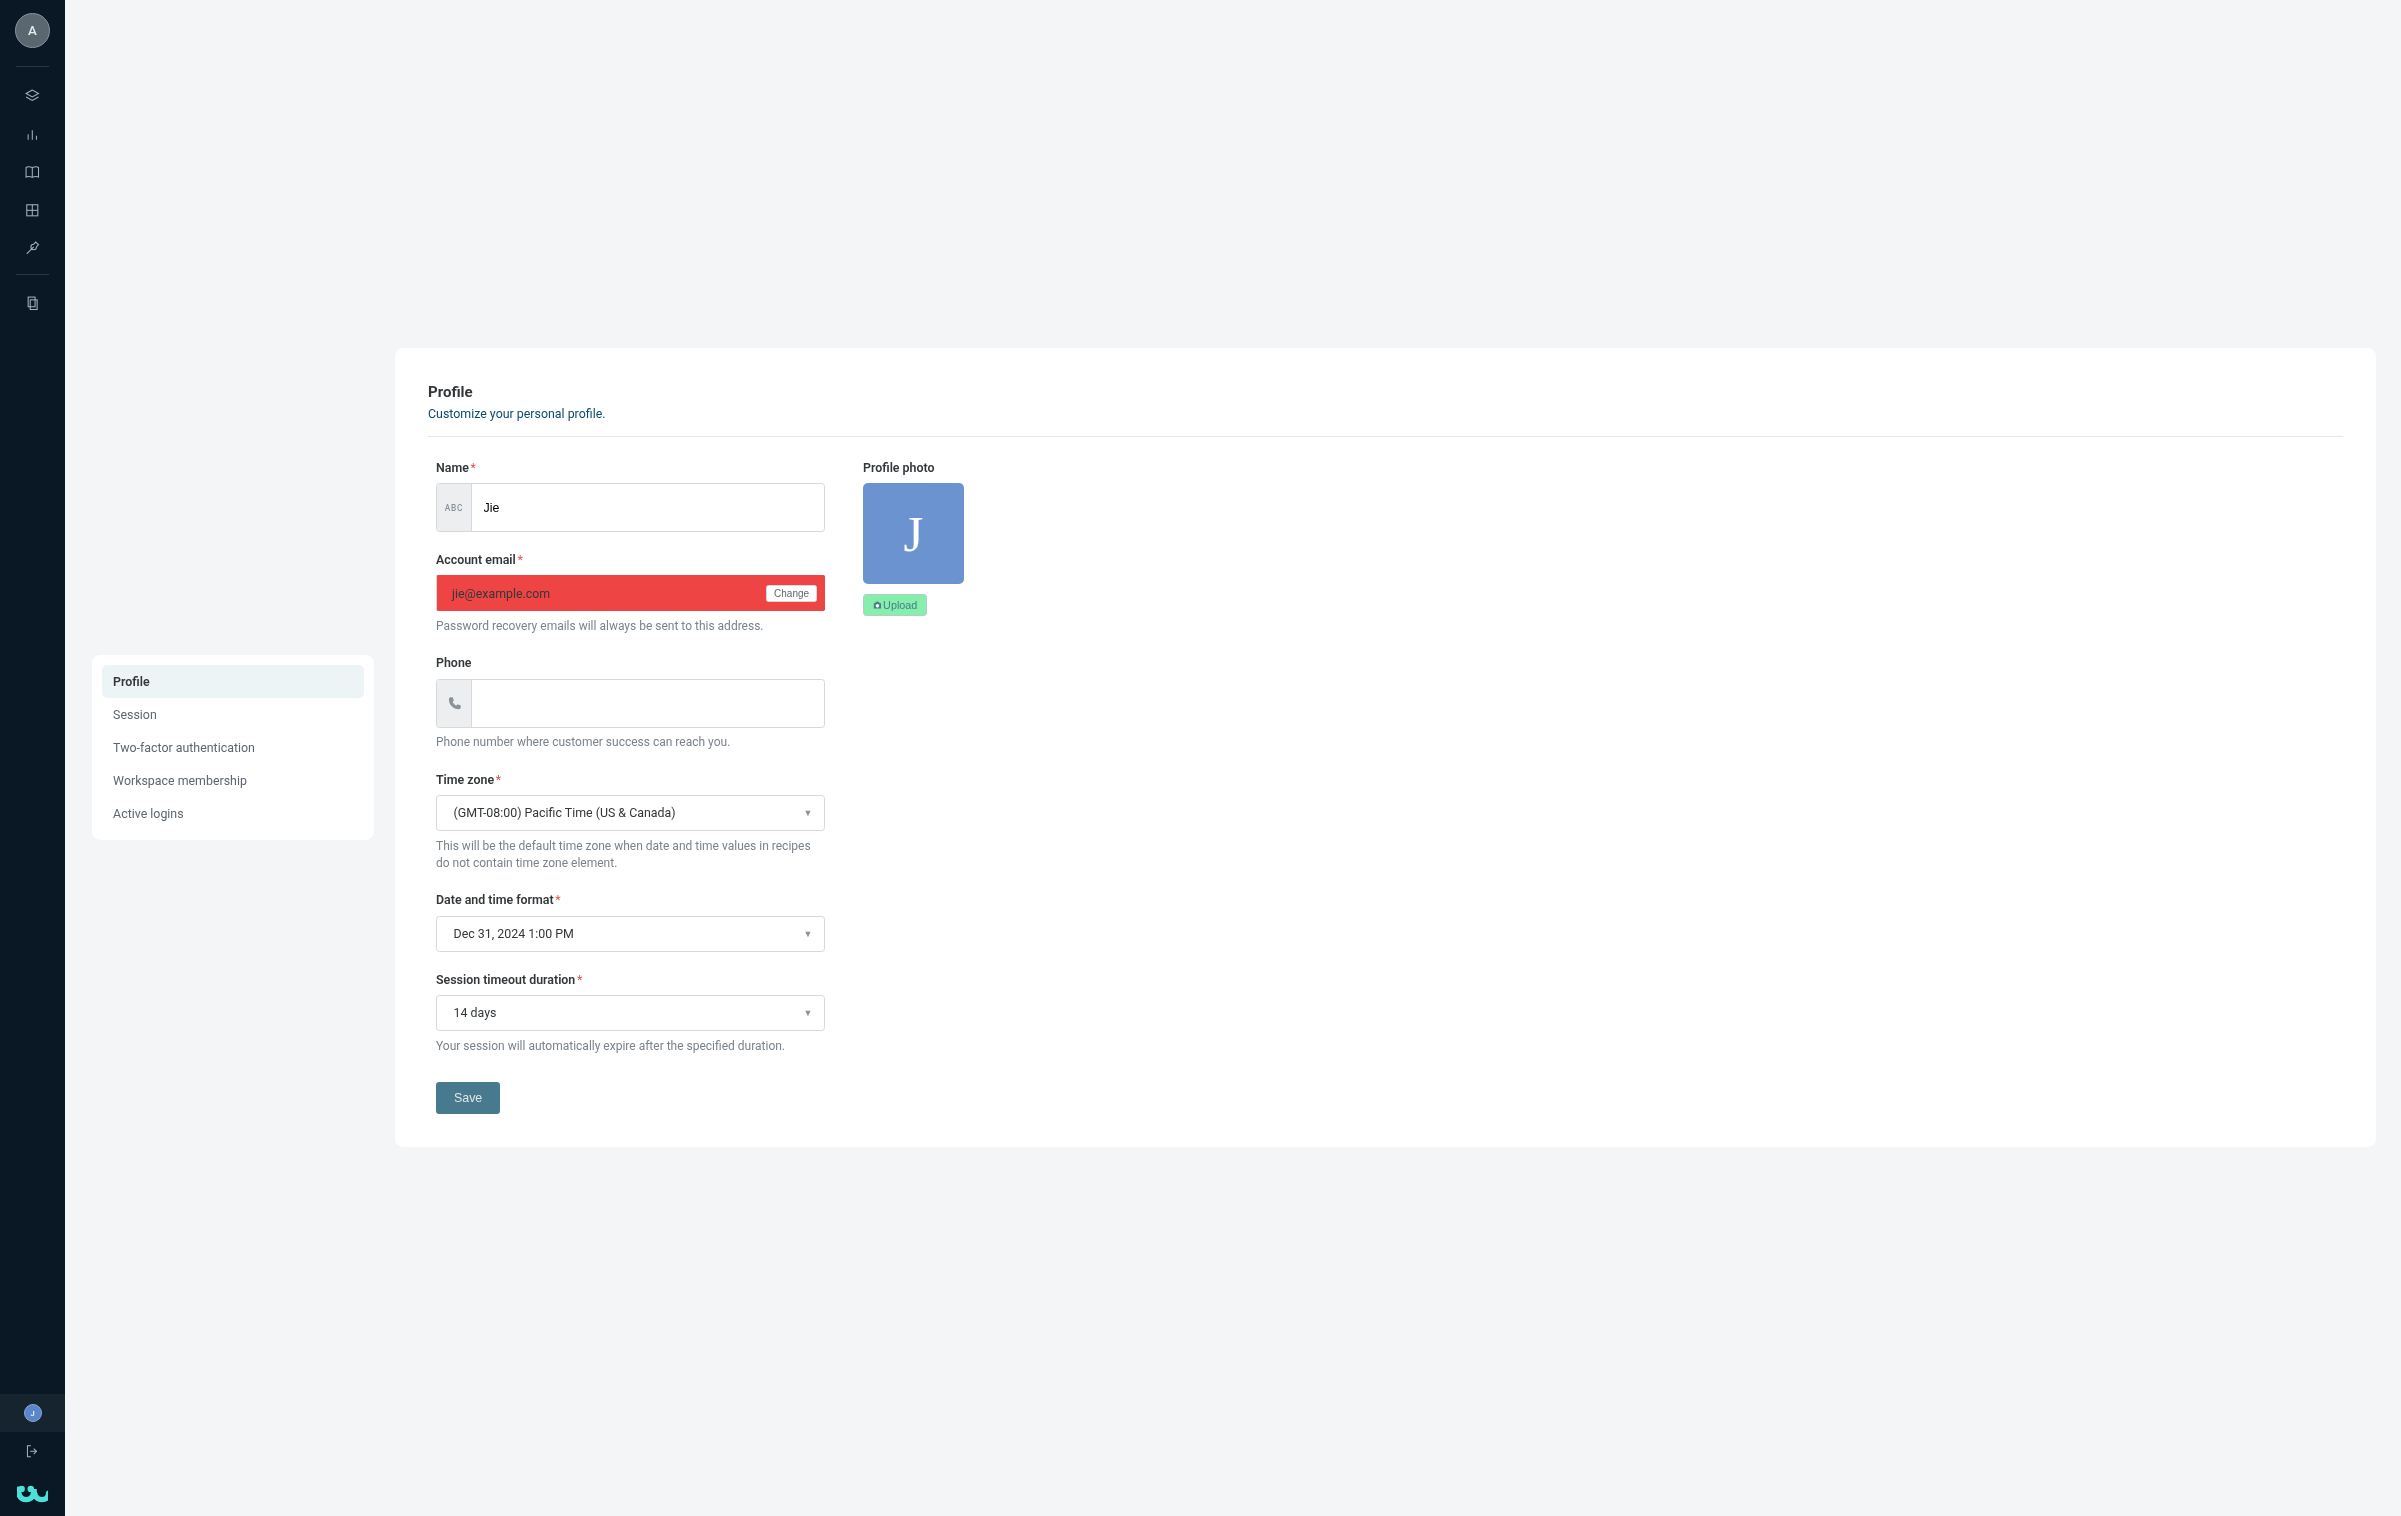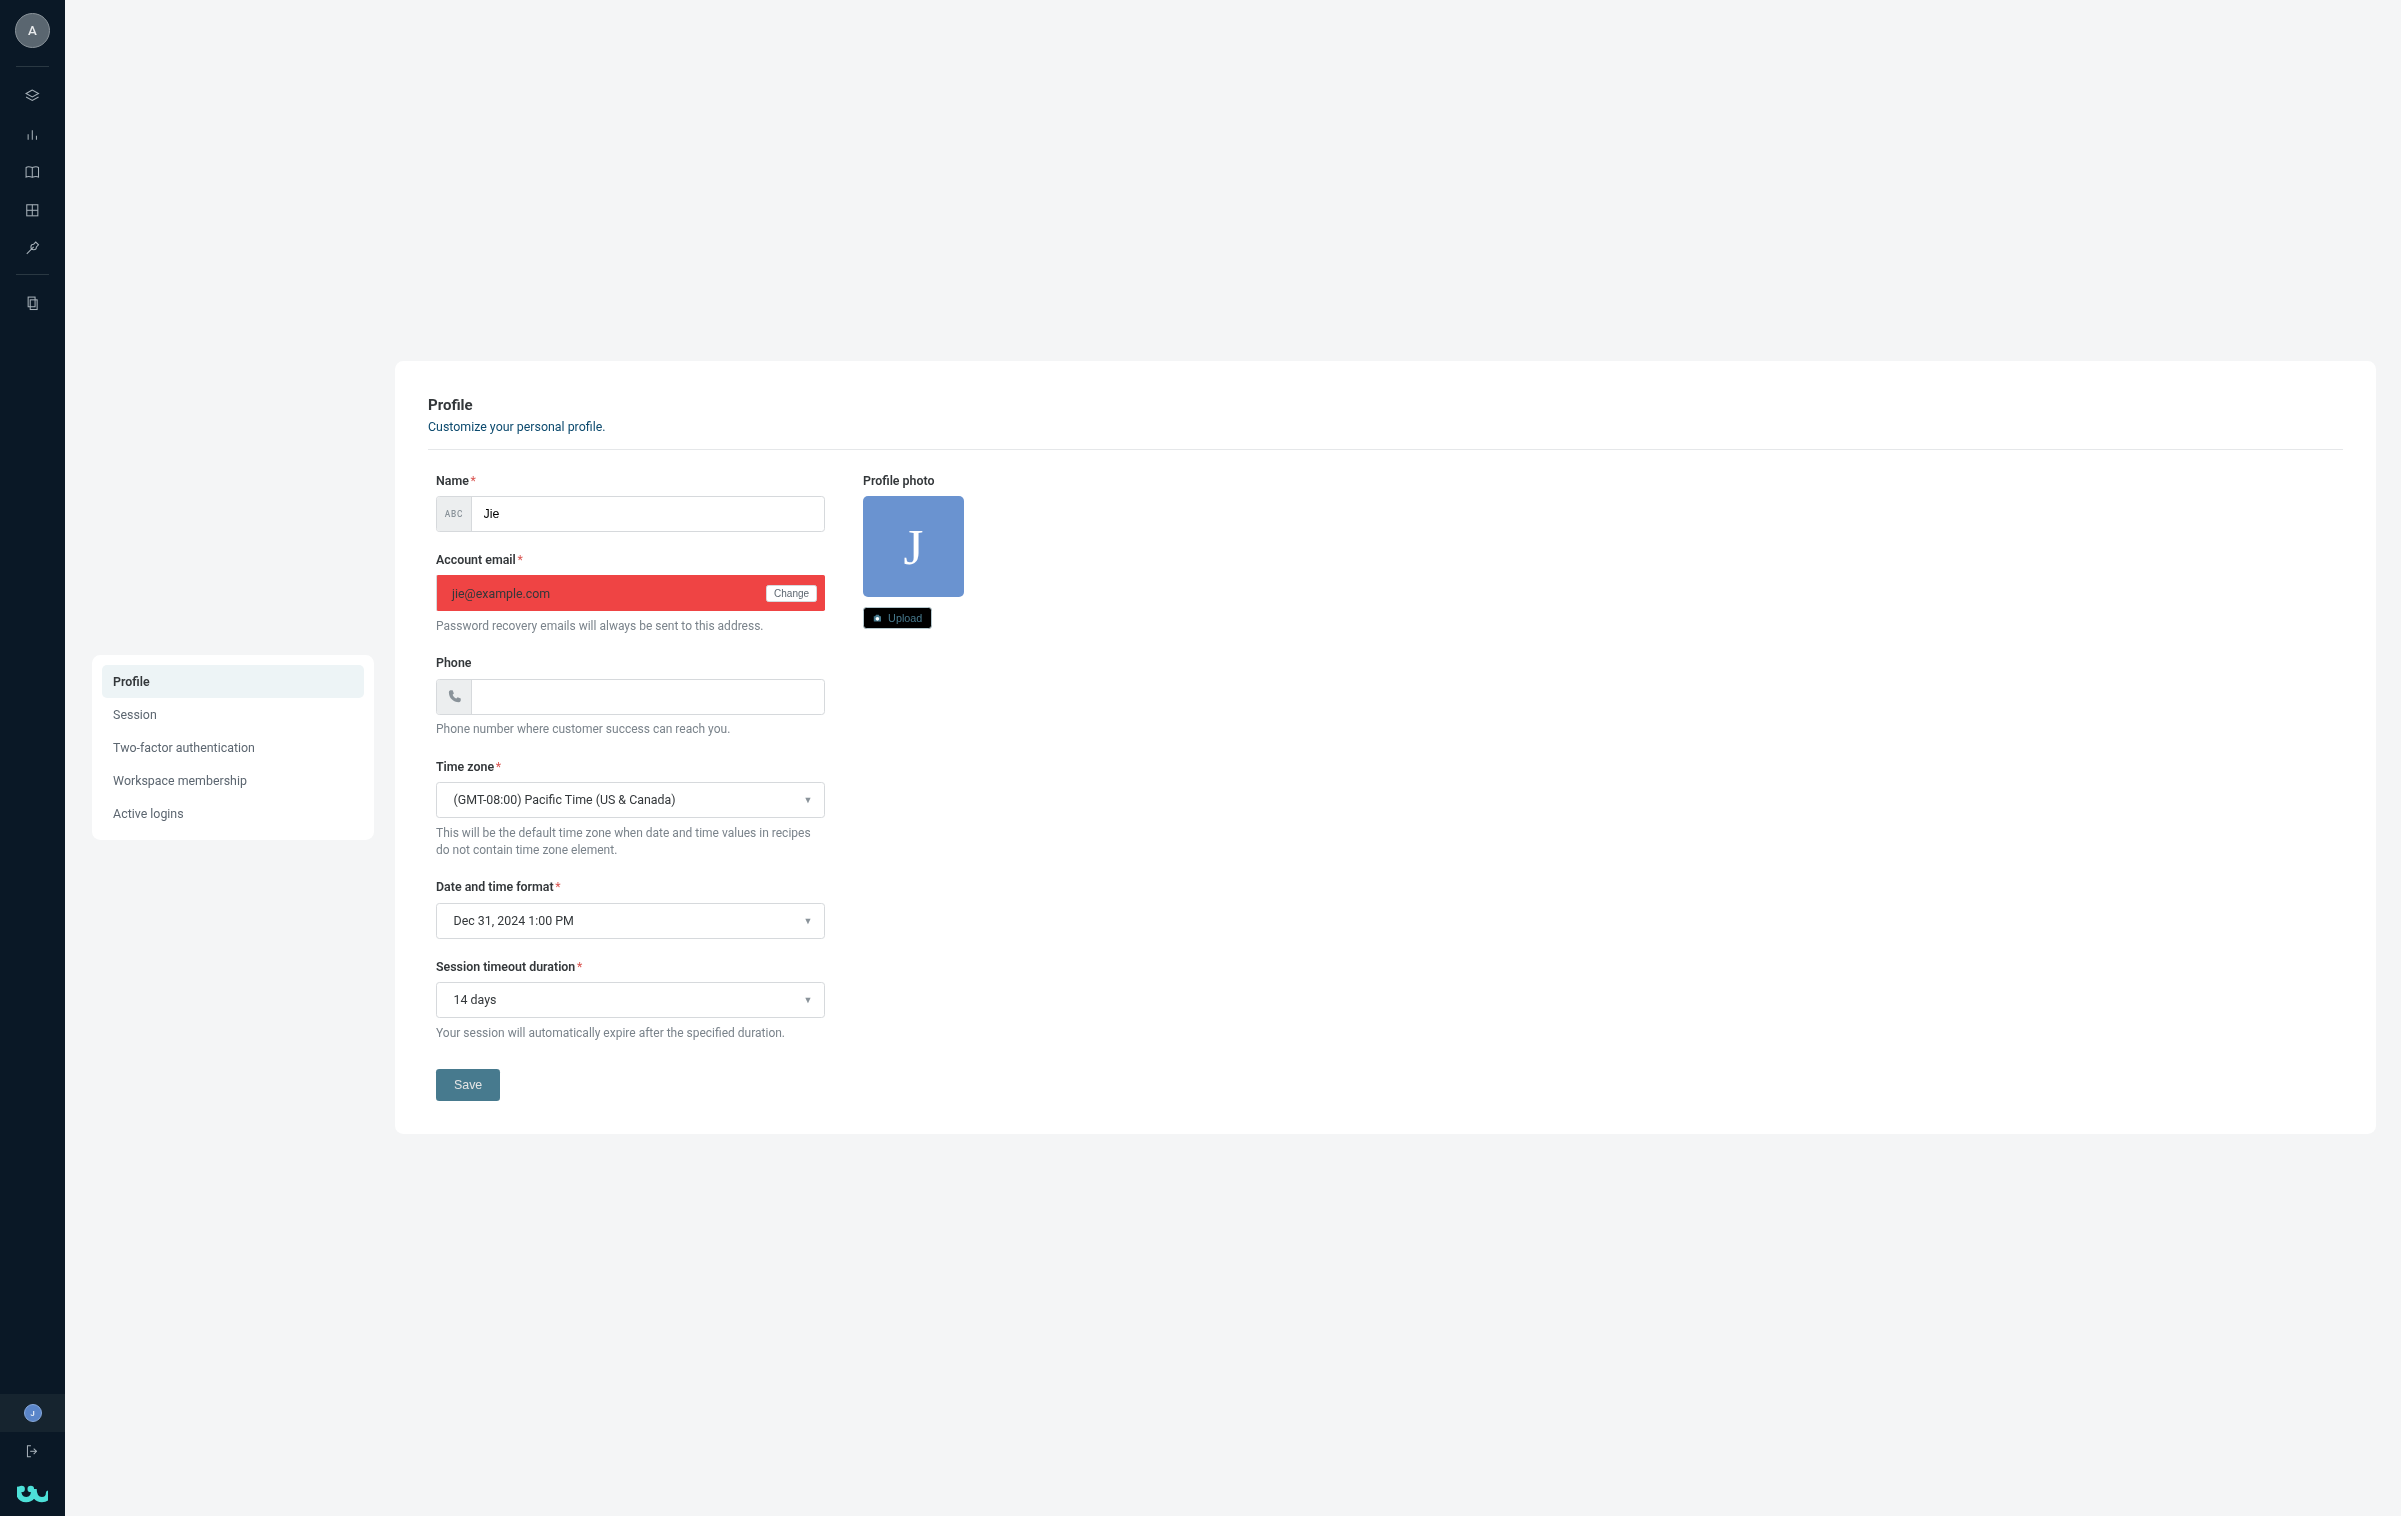--- a/index.html
+++ b/index.html
@@ -107,21 +107,21 @@
     .field { margin-bottom: 20px; }
     .field-label { font-weight: 600; font-size: 12.4px; margin-bottom: 8.3px; display: block; }
     .req { color: #d9534f; font-weight: 400; margin-left: 1.7px; }
     .help-text { color: #7a838b; font-size: 12px; margin-top: 6.6px; line-height: 1.45; }
     
     .input-group {
       display: flex;
       border: 0.8px solid #d6d9dc;
       border-radius: 3.3px;
       overflow: hidden;
-      height: 36px;
+      height: 49px;
       background:#fff;
     }
     .input-prefix {
       width: 35px;
       background: #eceeef;
       border-right: 0.8px solid #d6d9dc;
       display:flex; align-items:center; justify-content:center;
       color: #8a939a; font-size: 8.3px; letter-spacing: 0.8px; font-weight:500;
     }
     .input-prefix svg { width:15px; height:15px; fill:#8a939a; }
@@ -171,23 +171,23 @@
     
     .photo-label { font-weight:600; font-size:12.4px; margin-bottom:8.3px; }
     .photo-box {
       width:101px; height:101px; border-radius:5px;
       background:#6a93d0;
       display:flex; align-items:center; justify-content:center;
       color:#fff; font-size:51px; font-weight:400; font-family: Georgia, serif;
     }
     .upload-btn {
       margin-top:10px;
-      display:inline-flex; align-items:center; gap:5px;
+      display:inline-flex; align-items:center; 
       border:0.8px solid #b6c9cf; border-radius:3.3px;
-      background:#000000; color:#477a8e;
+      background:#86efac; color:#477a8e;
       padding: 4.1px 8.3px; font-size:10.8px; font-weight:500;
       cursor:pointer;
     }
     .upload-btn svg { width:10.8px; height:10.8px; fill:currentColor; }
   </style>
 </head>
 <body>
 
 <div class="app">
 

